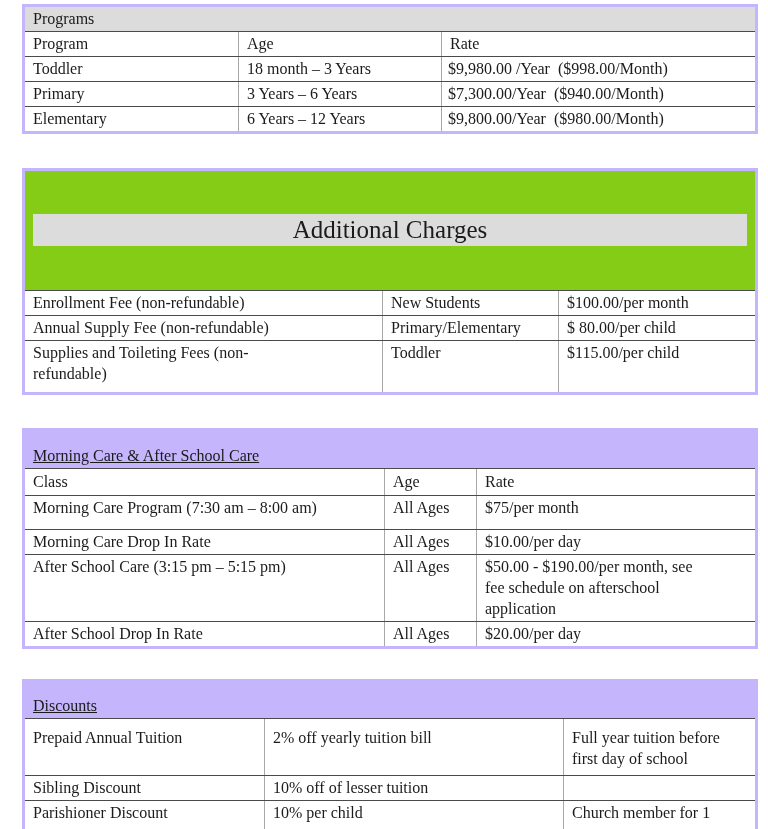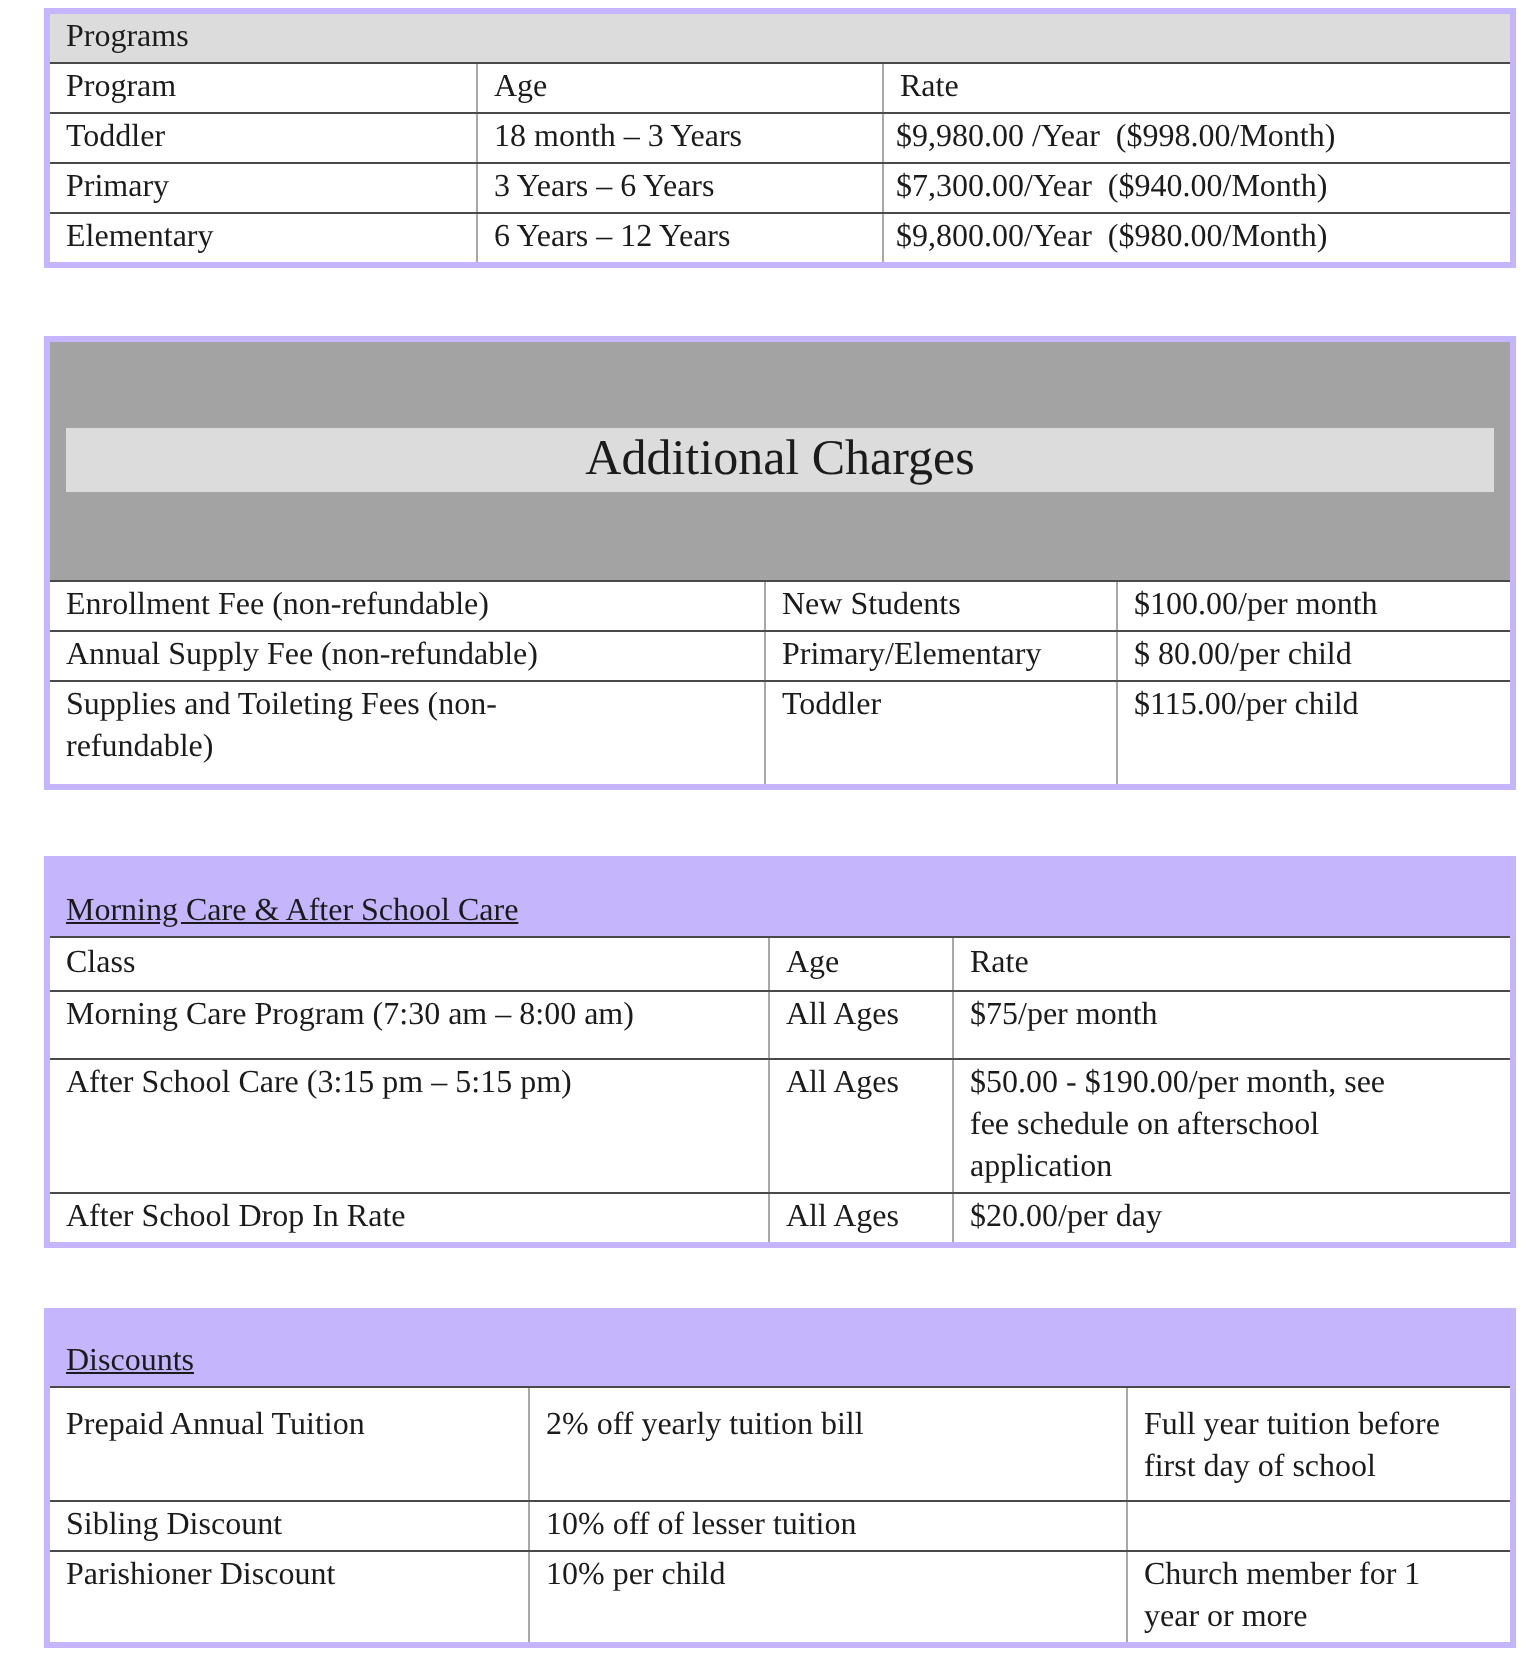--- a/index.html
+++ b/index.html
@@ -37,21 +37,21 @@
   .band-medium{background:#c4b5fd;text-decoration:underline;}
   th.title-cell{
     text-align:center;
     font-size:25px;
     line-height:28px;
     padding:18px 8px 6px 8px;
     white-space:normal;
   }
   
   th.inset-title-cell{
-    background:#a3a3a3;
+    background:#84cc16;
     padding:15px 4px 2px 4px;
     white-space:normal;
   }
   .inset-band{
     background:#dcdcdc;
     text-align:center;
     font-size:25px;
     line-height:32px;
     height:32px;
   }
@@ -169,20 +169,25 @@
         <th class="col-header">Class</th>
         <th class="col-header">Age</th>
         <th class="col-header">Rate</th>
       </tr>
       <tr class="row-pad-bottom">
         <td>Morning Care Program (7:30 am – 8:00 am)</td>
         <td>All Ages</td>
         <td>$75/per month</td>
       </tr>
       <tr>
+        <td>Morning Care Drop In Rate</td>
+        <td>All Ages</td>
+        <td>$10.00/per day</td>
+      </tr>
+      <tr>
         <td>After School Care (3:15 pm – 5:15 pm)</td>
         <td>All Ages</td>
         <td>$50.00 - $190.00/per month, see
 fee schedule on afterschool
 application</td>
       </tr>
       <tr>
         <td>After School Drop In Rate</td>
         <td>All Ages</td>
         <td>$20.00/per day</td>

